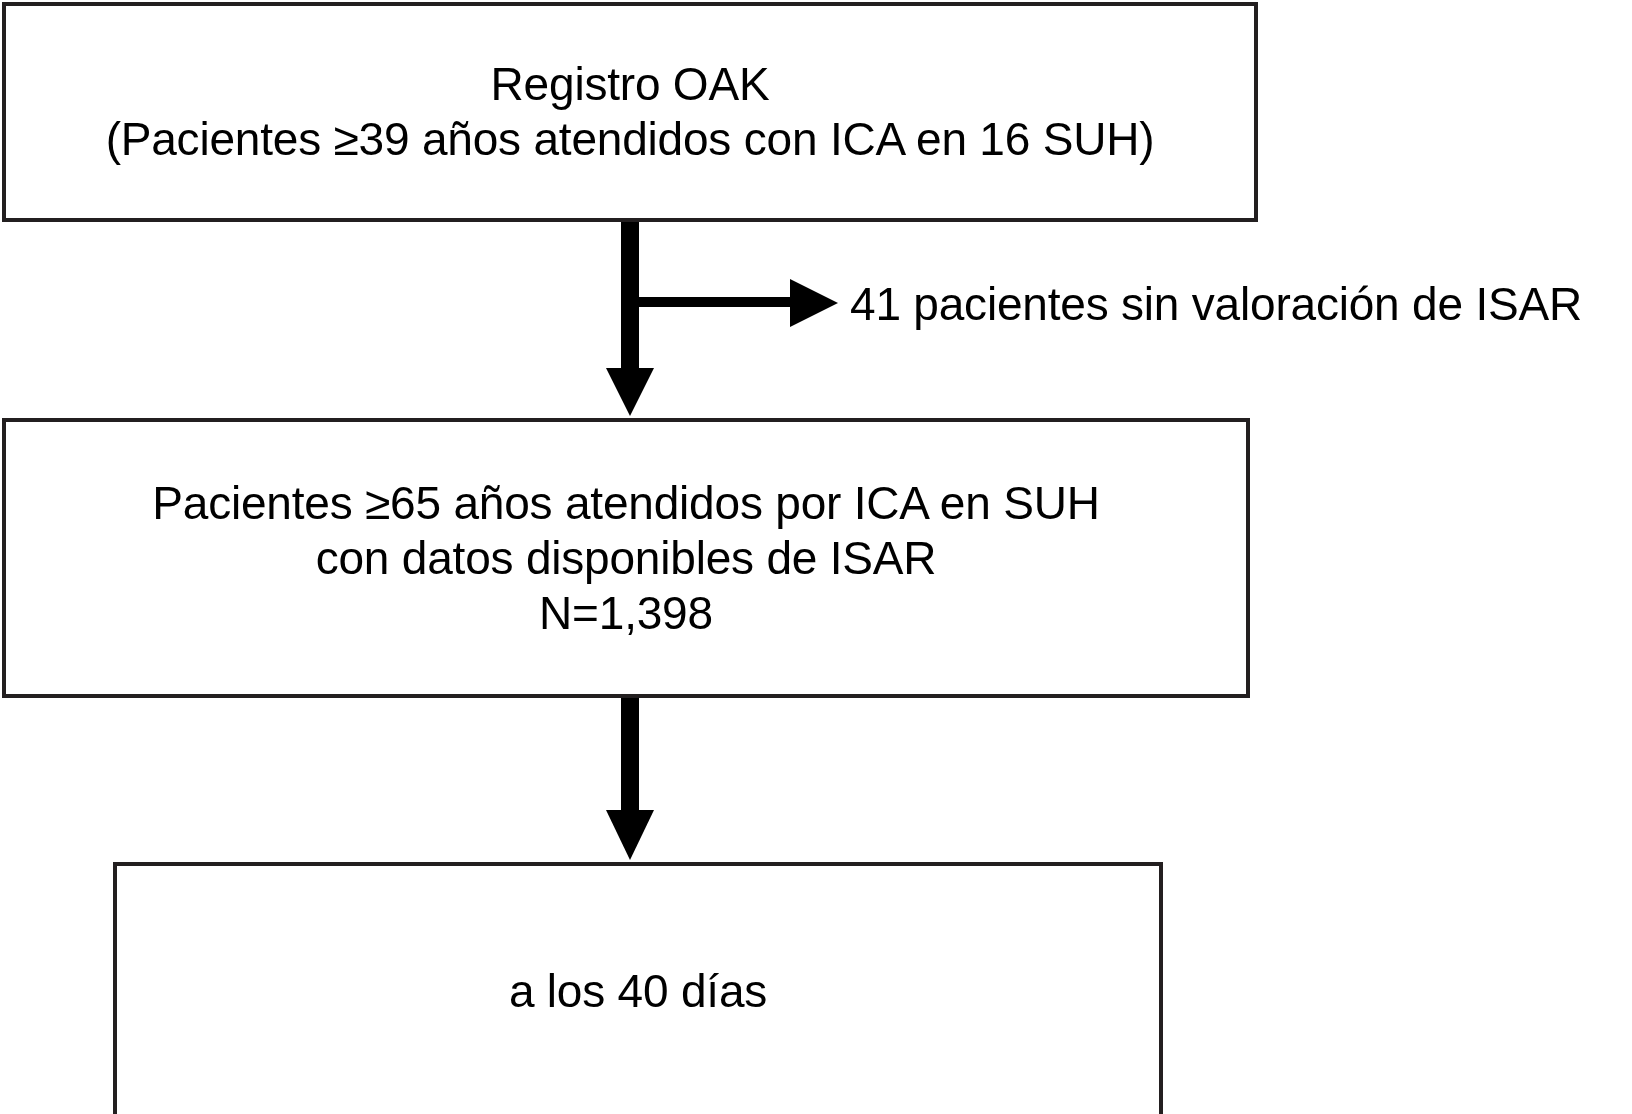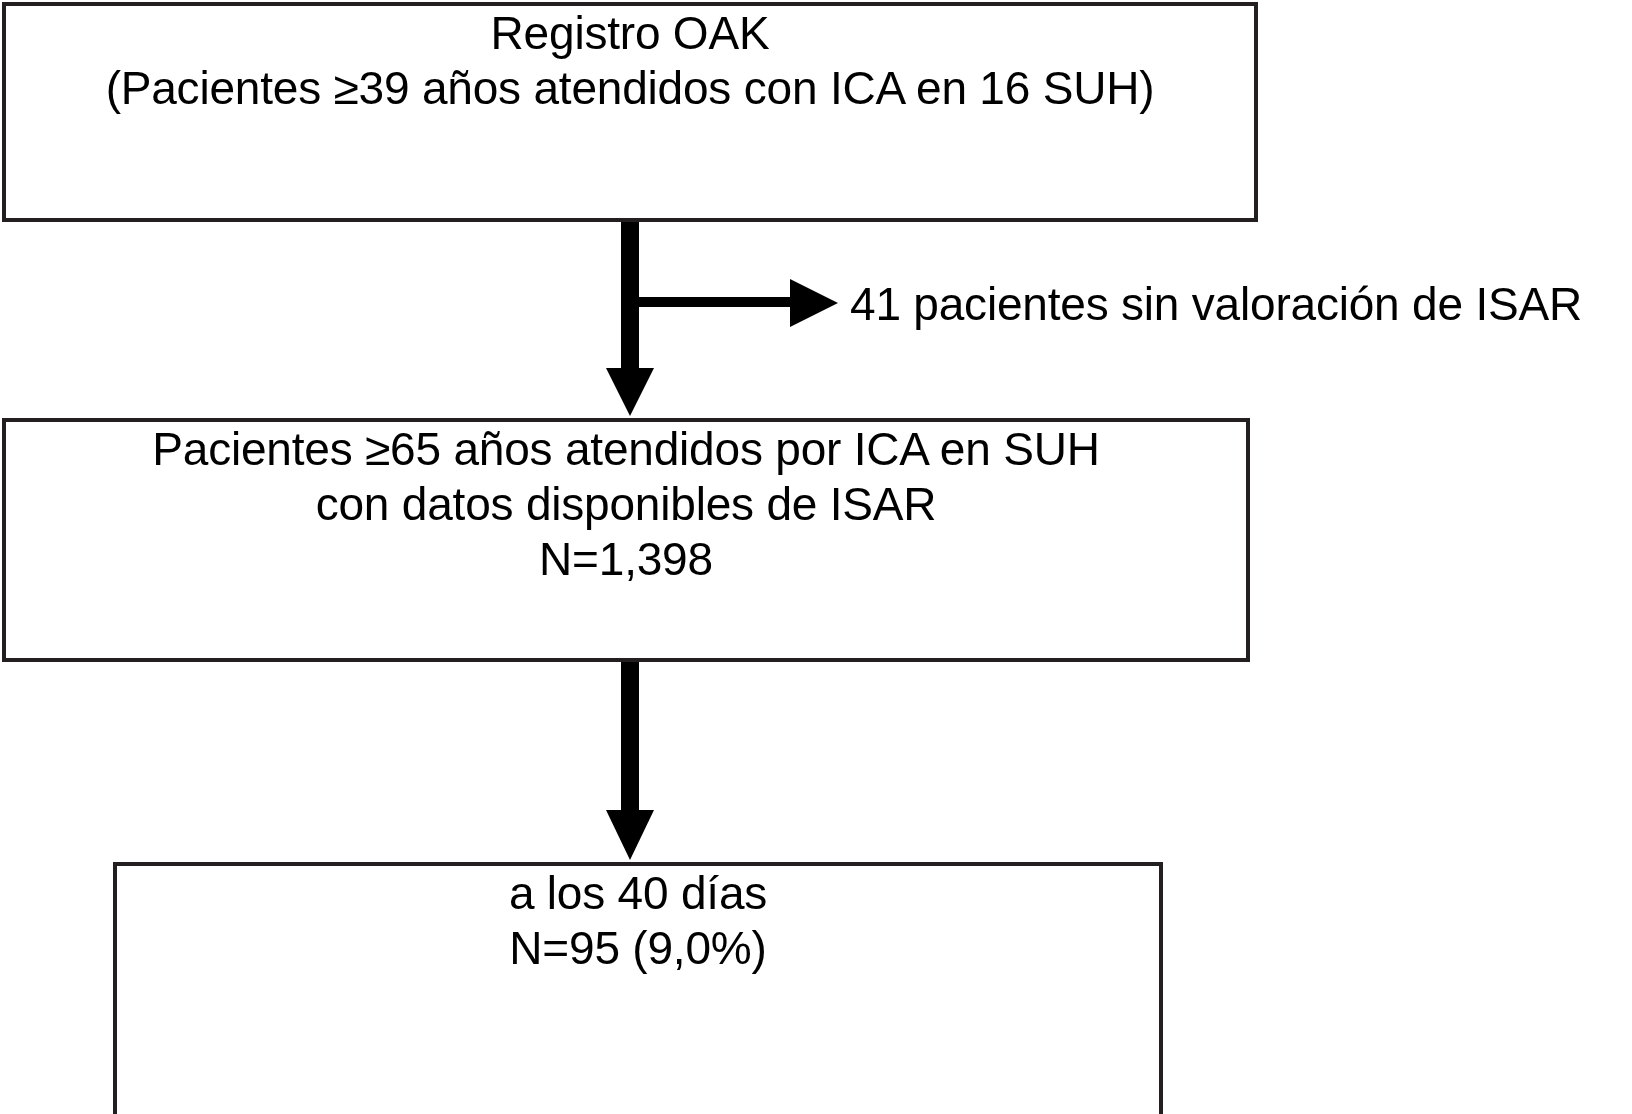--- a/index.html
+++ b/index.html
@@ -20,42 +20,42 @@
 
   
   .flow-box {
     position: absolute;
     box-sizing: border-box;
     border: 4px solid #231f20;
     background: #ffffff;
     display: flex;
     flex-direction: column;
     align-items: center;
-    justify-content: flex-start;
+    justify-content: center;
     text-align: center;
   }
   .flow-box .line {
     display: block;
     font-size: 46px;
     line-height: 55px;
     white-space: nowrap;
     letter-spacing: -0.2px;
   }
 
   #box-registro {
     left: 2px;
     top: 2px;
     width: 1256px;
     height: 220px;
   }
   #box-isar {
     left: 2px;
     top: 418px;
     width: 1248px;
-    height: 244px;
+    height: 280px;
   }
   #box-mortalidad {
     left: 113px;
     top: 862px;
     width: 1050px;
     height: 258px;   
   }
 
   
   #connectors {
@@ -109,16 +109,15 @@
   <div id="excluded-label">41 pacientes sin valoración de ISAR</div>
 
   <div class="flow-box" id="box-isar">
     <span class="line">Pacientes ≥65 años atendidos por ICA en SUH</span>
     <span class="line">con datos disponibles de ISAR</span>
     <span class="line">N=1,398</span>
   </div>
 
   <div class="flow-box" id="box-mortalidad">
     <span class="line">a los 40 días</span>
-    <span class="line">N=95 (9,0%)</span>
   </div>
 
 </div>
 
 </body></html>

